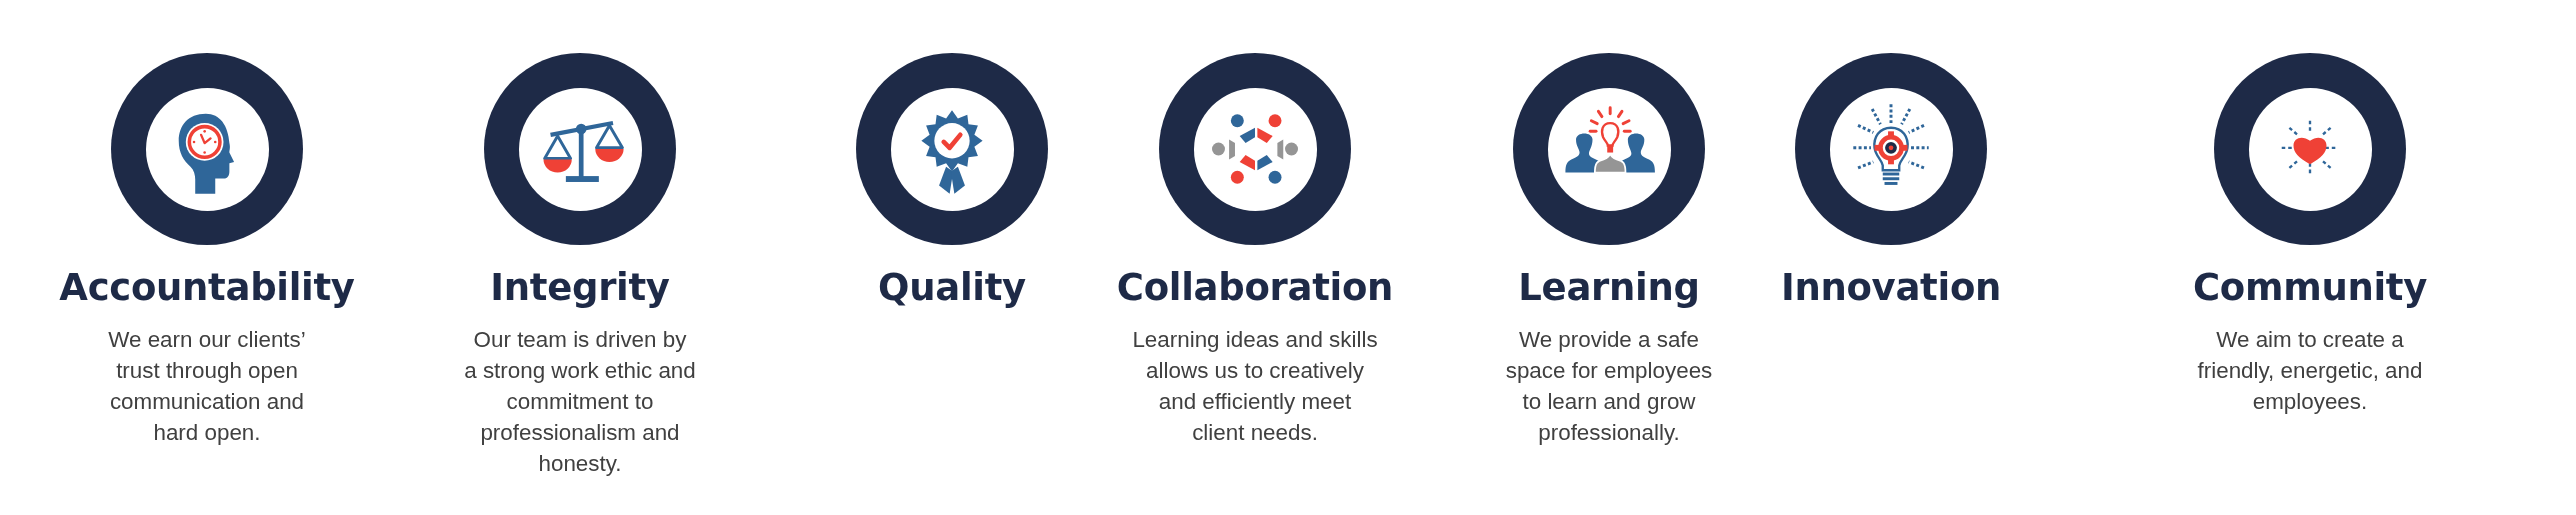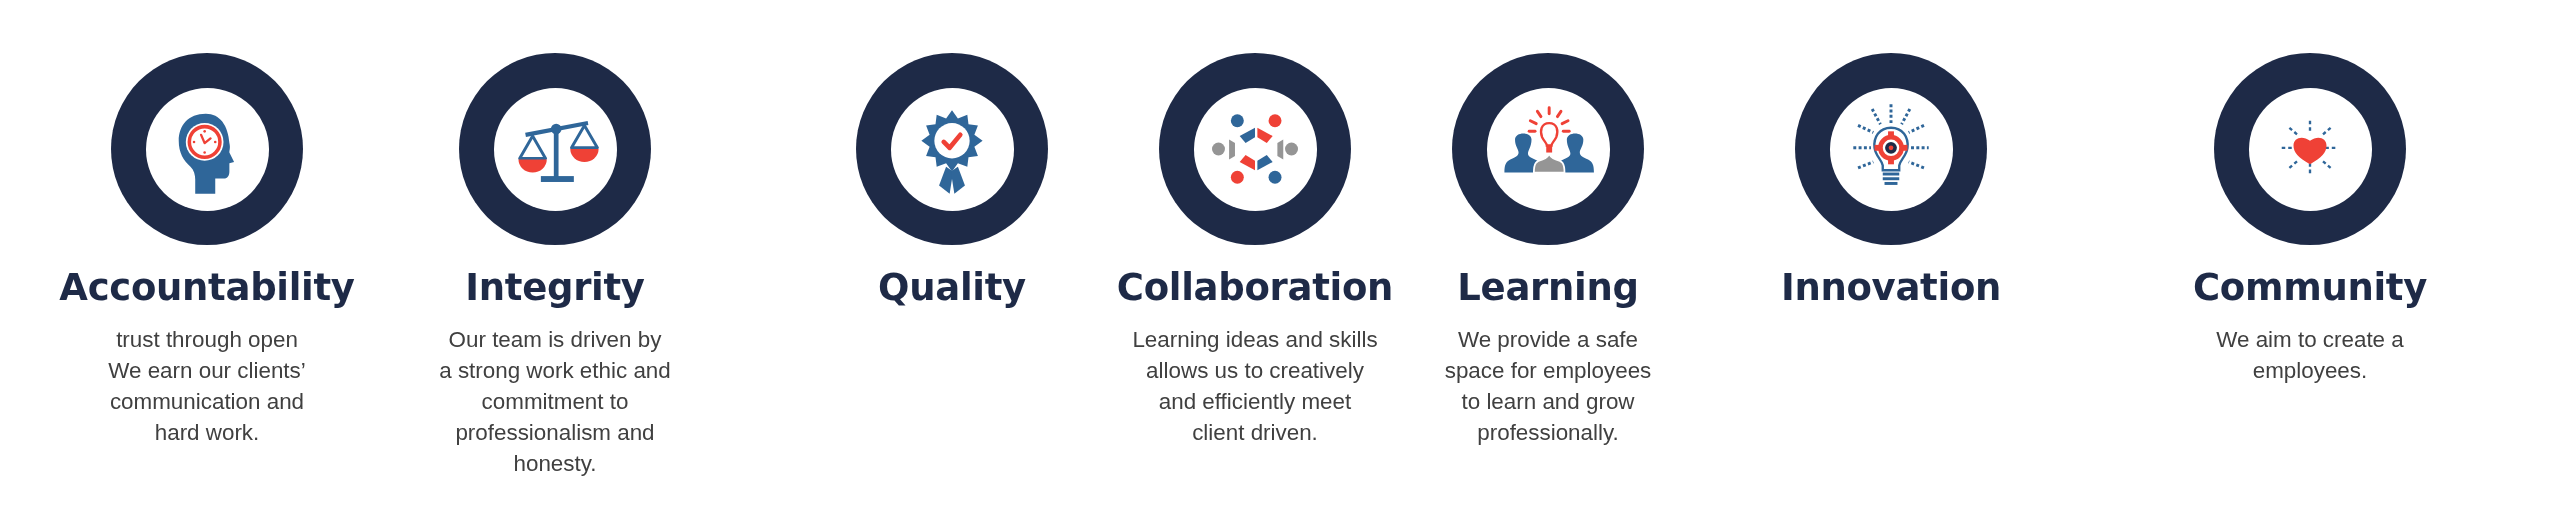--- a/index.html
+++ b/index.html
@@ -48,28 +48,28 @@
         <circle cx="86" cy="60" r="2.2" fill="#ef4136"></circle>
         <circle cx="86" cy="96" r="2.2" fill="#ef4136"></circle>
         <circle cx="68" cy="78" r="2.2" fill="#ef4136"></circle>
         <circle cx="104" cy="78" r="2.2" fill="#ef4136"></circle>
         <path d="M80 66 L86 80 L96 72" fill="none" stroke="#ef4136" stroke-width="4" stroke-linecap="round" stroke-linejoin="round"></path>
       </svg>
     </div>
   </div>
   <div class="title">Accountability</div>
   <div class="desc">
+    <span class="desc-line">We earn our clients’</span>
     <span class="desc-line">trust through open</span>
-    <span class="desc-line">We earn our clients’</span>
     <span class="desc-line">communication and</span>
-    <span class="desc-line">hard work.</span>
-  </div>
-</div>
-
-<div class="value-col" style="left:555px">
+    <span class="desc-line">hard open.</span>
+  </div>
+</div>
+
+<div class="value-col" style="left:580px">
   <div class="ring">
     <div class="ring-inner">
       <svg viewBox="0 0 180 180">
         <line x1="40" y1="66" x2="146" y2="46" stroke="#2f6699" stroke-width="7"></line>
         <circle cx="92" cy="56" r="9" fill="#2f6699"></circle>
         <rect x="88" y="56" width="8" height="88" fill="#2f6699"></rect>
         <rect x="66" y="136" width="56" height="10" fill="#2f6699"></rect>
         <polygon points="52,68 30,106 74,106" fill="none" stroke="#2f6699" stroke-width="5" stroke-linejoin="round"></polygon>
         <path d="M28 108 L76 108 A24 22 0 0 1 28 108 Z" fill="#ef4136"></path>
         <polygon points="140,50 118,88 162,88" fill="none" stroke="#2f6699" stroke-width="5" stroke-linejoin="round"></polygon>
@@ -119,25 +119,25 @@
         <circle cx="124" cy="138" r="11" fill="#2f6699"></circle>
         <polygon points="120,112 94,126 94,110 110,100" fill="#2f6699"></polygon>
       </svg>
     </div>
   </div>
   <div class="title">Collaboration</div>
   <div class="desc">
     <span class="desc-line">Learning ideas and skills</span>
     <span class="desc-line">allows us to creatively</span>
     <span class="desc-line">and efficiently meet</span>
-    <span class="desc-line">client driven.</span>
-  </div>
-</div>
-
-<div class="value-col" style="left:1548px">
+    <span class="desc-line">client needs.</span>
+  </div>
+</div>
+
+<div class="value-col" style="left:1609px">
   <div class="ring">
     <div class="ring-inner">
       <svg viewBox="0 0 180 180">
         <path d="M34 74 C34 60 62 60 62 74 C62 86 56 92 56 98 C56 104 66 106 72 110 C76 112 76 120 76 130 L16 130 C16 118 18 112 26 108 C34 104 40 102 40 96 C40 90 34 86 34 74 Z" fill="#2f6699"></path>
         <path d="M122 74 C122 60 150 60 150 74 C150 86 144 90 144 96 C144 102 150 104 158 108 C166 112 168 118 168 130 L108 130 C108 120 108 112 112 110 C118 106 128 104 128 98 C128 92 122 86 122 74 Z" fill="#2f6699"></path>
         <path d="M66 130 C66 114 70 110 80 108 C88 106 92 100 92 94 C84 84 80 76 80 62 C80 56 82 52 84 50 L100 50 C102 52 104 56 104 62 C104 76 100 84 92 94 C92 100 96 106 104 108 C114 110 118 114 118 130 Z" fill="#959595" stroke="#ffffff" stroke-width="3"></path>
         <path d="M92 46 C78 46 76 60 80 70 C84 78 88 80 88 84 L96 84 C96 80 100 78 104 70 C108 60 106 46 92 46 Z" fill="#ffffff" stroke="#ef4136" stroke-width="4"></path>
         <rect x="87" y="84" width="10" height="12" fill="#ef4136"></rect>
         <line x1="92" y1="20" x2="92" y2="30" stroke="#ef4136" stroke-width="5" stroke-linecap="round"></line>
         <line x1="72" y1="26" x2="78" y2="35" stroke="#ef4136" stroke-width="5" stroke-linecap="round"></line>
@@ -207,16 +207,17 @@
           <line x1="55" y1="122" x2="69" y2="110"></line>
           <line x1="125" y1="122" x2="111" y2="110"></line>
         </g>
         <path d="M90 116 C70 104 62 96 62 84 C62 72 76 66 90 76 C104 66 118 72 118 84 C118 96 110 104 90 116 Z" fill="#ef4136"></path>
       </svg>
     </div>
   </div>
   <div class="title">Community</div>
   <div class="desc">
     <span class="desc-line">We aim to create a</span>
+    <span class="desc-line">friendly, energetic, and</span>
     <span class="desc-line">employees.</span>
   </div>
 </div>
 
 
 </body></html>

